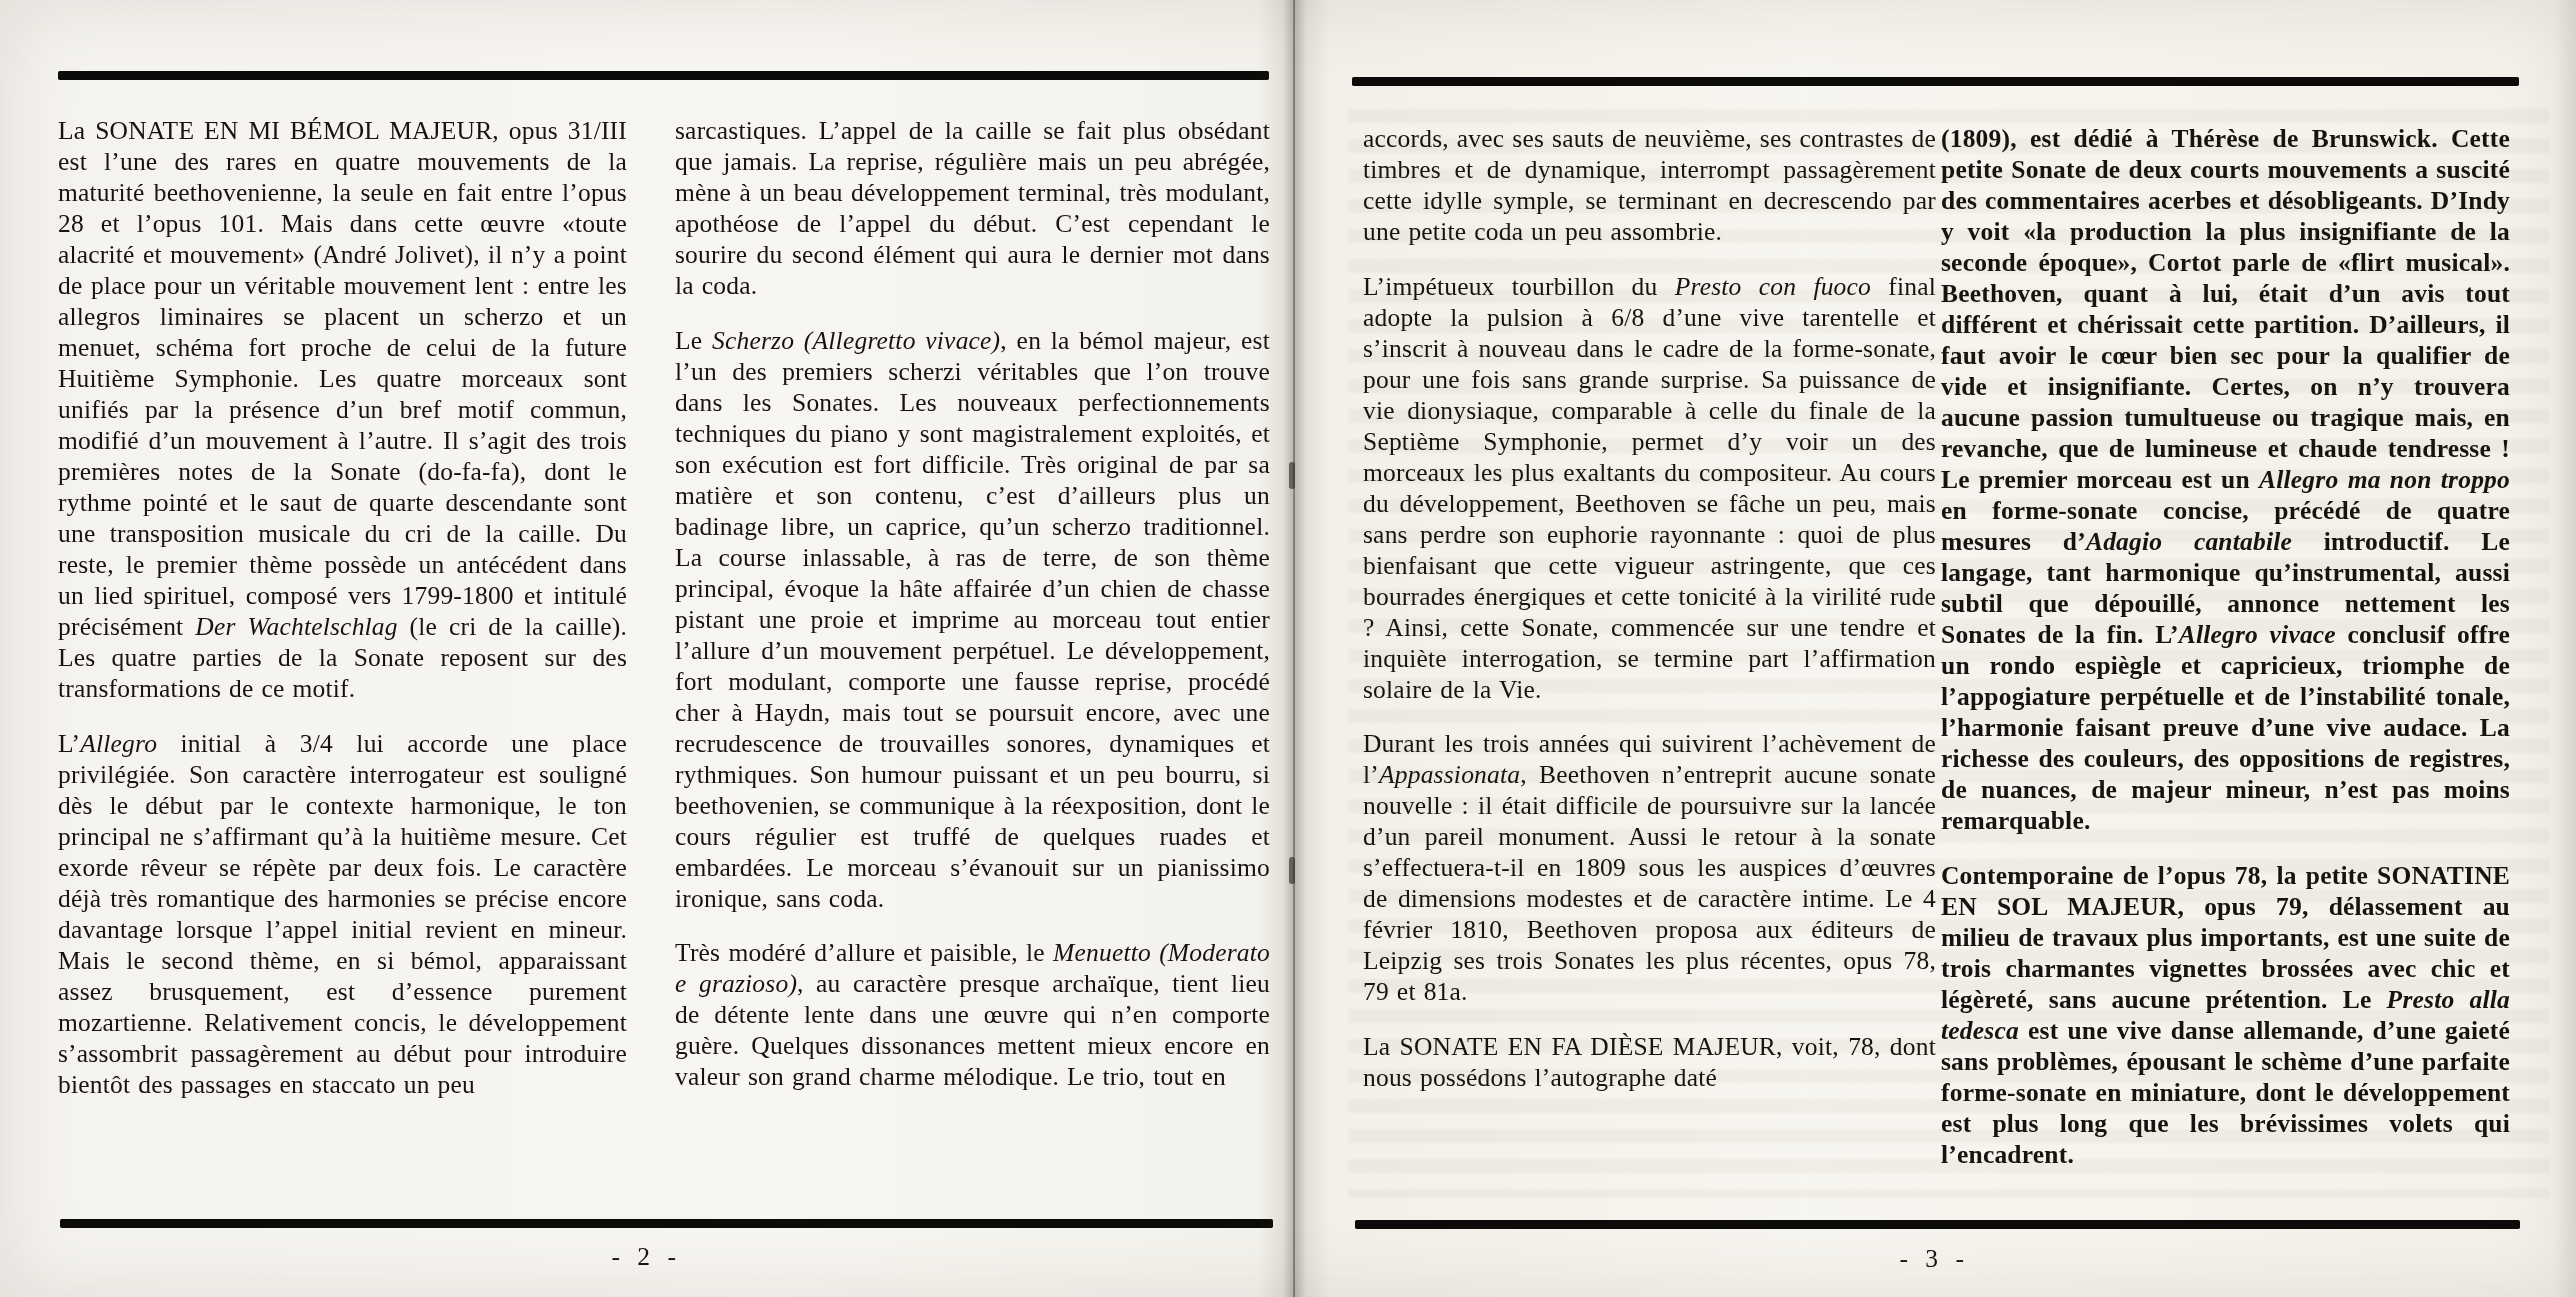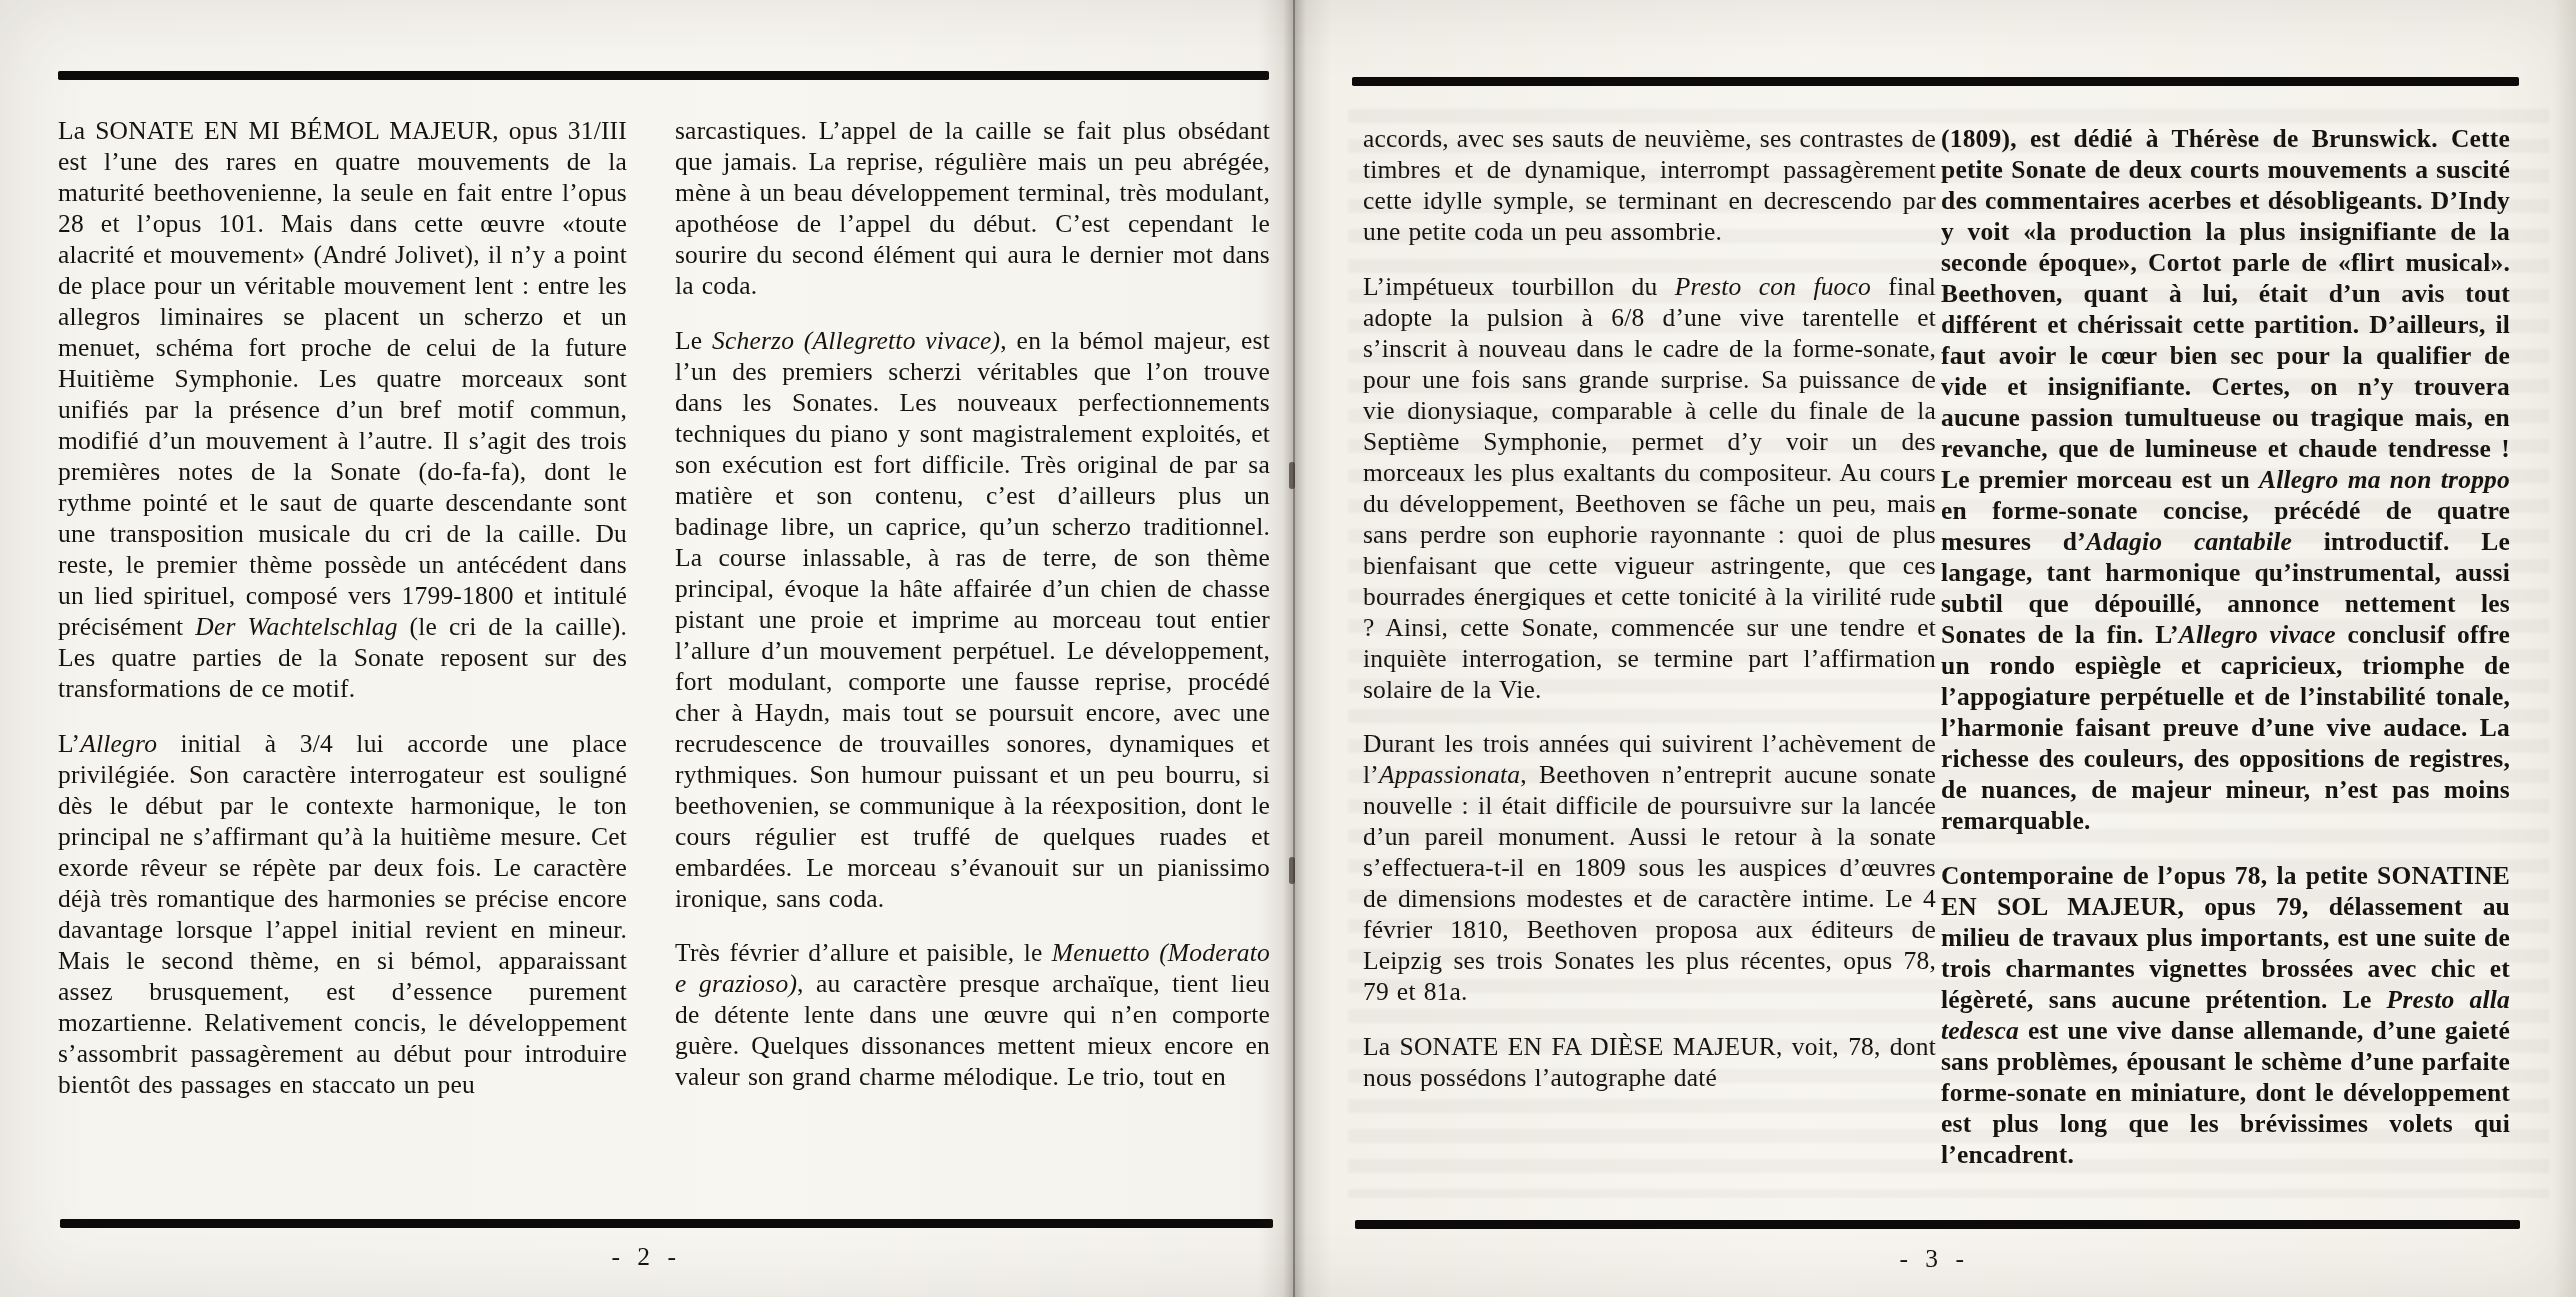--- a/index.html
+++ b/index.html
@@ -89,21 +89,21 @@
     <div class="rule" style="left:58px; top:71px; width:1211px; height:9px;"></div>
 
     <div class="column" style="left:58px; top:115px; width:569px;">
         <p class="para"><span>La SONATE EN MI BÉMOL MAJEUR, opus 31/III est l’une des rares en quatre mouvements de la maturité beethovenienne, la seule en fait entre l’opus 28 et l’opus 101. Mais dans cette œuvre «toute alacrité et mouvement» (André Jolivet), il n’y a point de place pour un véritable mouvement lent : entre les allegros liminaires se placent un scherzo et un menuet, schéma fort proche de celui de la future Huitième Symphonie. Les quatre morceaux sont unifiés par la présence d’un bref motif commun, modifié d’un mouvement à l’autre. Il s’agit des trois premières notes de la Sonate (do-fa-fa), dont le rythme pointé et le saut de quarte descendante sont une transposition musicale du cri de la caille. Du reste, le premier thème possède un antécédent dans un lied spirituel, composé vers 1799-1800 et intitulé précisément </span><em>Der Wachtelschlag</em><span> (le cri de la caille). Les quatre parties de la Sonate reposent sur des transformations de ce motif.</span></p>
         <p class="para"><span>L’</span><em>Allegro</em><span> initial à 3/4 lui accorde une place privilégiée. Son caractère interrogateur est souligné dès le début par le contexte harmonique, le ton principal ne s’affirmant qu’à la huitième mesure. Cet exorde rêveur se répète par deux fois. Le caractère déjà très romantique des harmonies se précise encore davantage lorsque l’appel initial revient en mineur. Mais le second thème, en si bémol, apparaissant assez brusquement, est d’essence purement mozartienne. Relativement concis, le développement s’assombrit passagèrement au début pour introduire bientôt des passages en staccato un peu</span></p>
       </div>
 
     <div class="column" style="left:675px; top:115px; width:595px;">
         <p class="para"><span>sarcastiques. L’appel de la caille se fait plus obsédant que jamais. La reprise, régulière mais un peu abrégée, mène à un beau développement terminal, très modulant, apothéose de l’appel du début. C’est cependant le sourire du second élément qui aura le dernier mot dans la coda.</span></p>
         <p class="para"><span>Le </span><em>Scherzo (Allegretto vivace)</em><span>, en la bémol majeur, est l’un des premiers scherzi véritables que l’on trouve dans les Sonates. Les nouveaux perfectionnements techniques du piano y sont magistralement exploités, et son exécution est fort difficile. Très original de par sa matière et son contenu, c’est d’ailleurs plus un badinage libre, un caprice, qu’un scherzo traditionnel. La course inlassable, à ras de terre, de son thème principal, évoque la hâte affairée d’un chien de chasse pistant une proie et imprime au morceau tout entier l’allure d’un mouvement perpétuel. Le développement, fort modulant, comporte une fausse reprise, procédé cher à Haydn, mais tout se poursuit encore, avec une recrudescence de trouvailles sonores, dynamiques et rythmiques. Son humour puissant et un peu bourru, si beethovenien, se communique à la réexposition, dont le cours régulier est truffé de quelques ruades et embardées. Le morceau s’évanouit sur un pianissimo ironique, sans coda.</span></p>
-        <p class="para"><span>Très février d’allure et paisible, le </span><em>Menuetto (Moderato e grazioso)</em><span>, au caractère presque archaïque, tient lieu de détente lente dans une œuvre qui n’en comporte guère. Quelques dissonances mettent mieux encore en valeur son grand charme mélodique. Le trio, tout en</span></p>
+        <p class="para"><span>Très modéré d’allure et paisible, le </span><em>Menuetto (Moderato e grazioso)</em><span>, au caractère presque archaïque, tient lieu de détente lente dans une œuvre qui n’en comporte guère. Quelques dissonances mettent mieux encore en valeur son grand charme mélodique. Le trio, tout en</span></p>
       </div>
 
     <div class="rule" style="left:60px; top:1219px; width:1213px; height:9px;"></div>
 
     <div class="footer" style="left:0; top:1242px; width:1293px;">- 2 -</div>
   </section>
 
   <section class="page right">
     <div class="bleed"></div>
 

